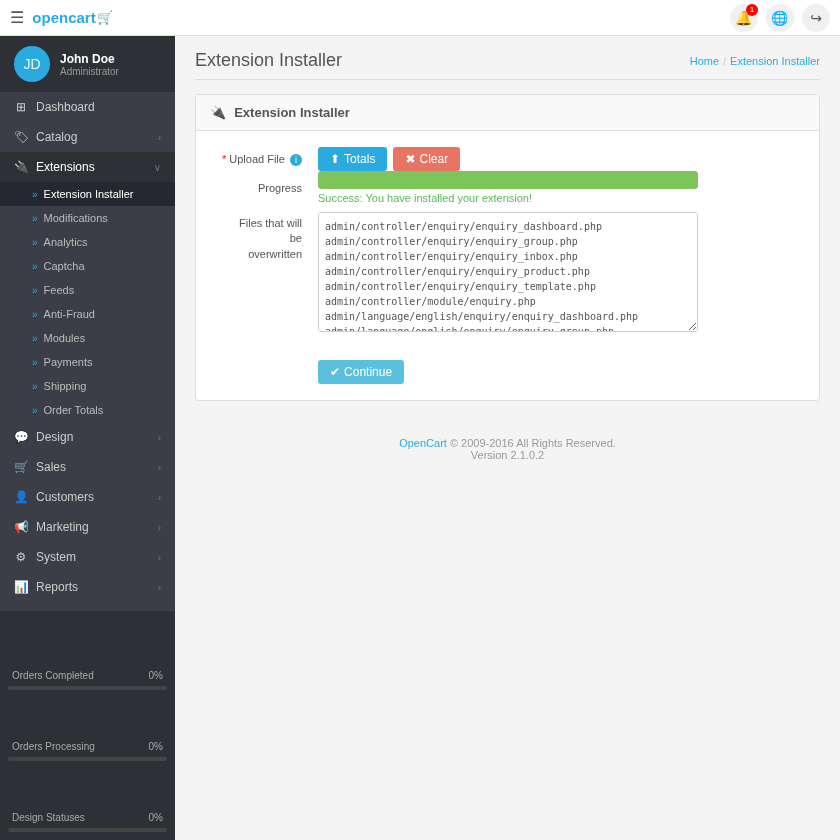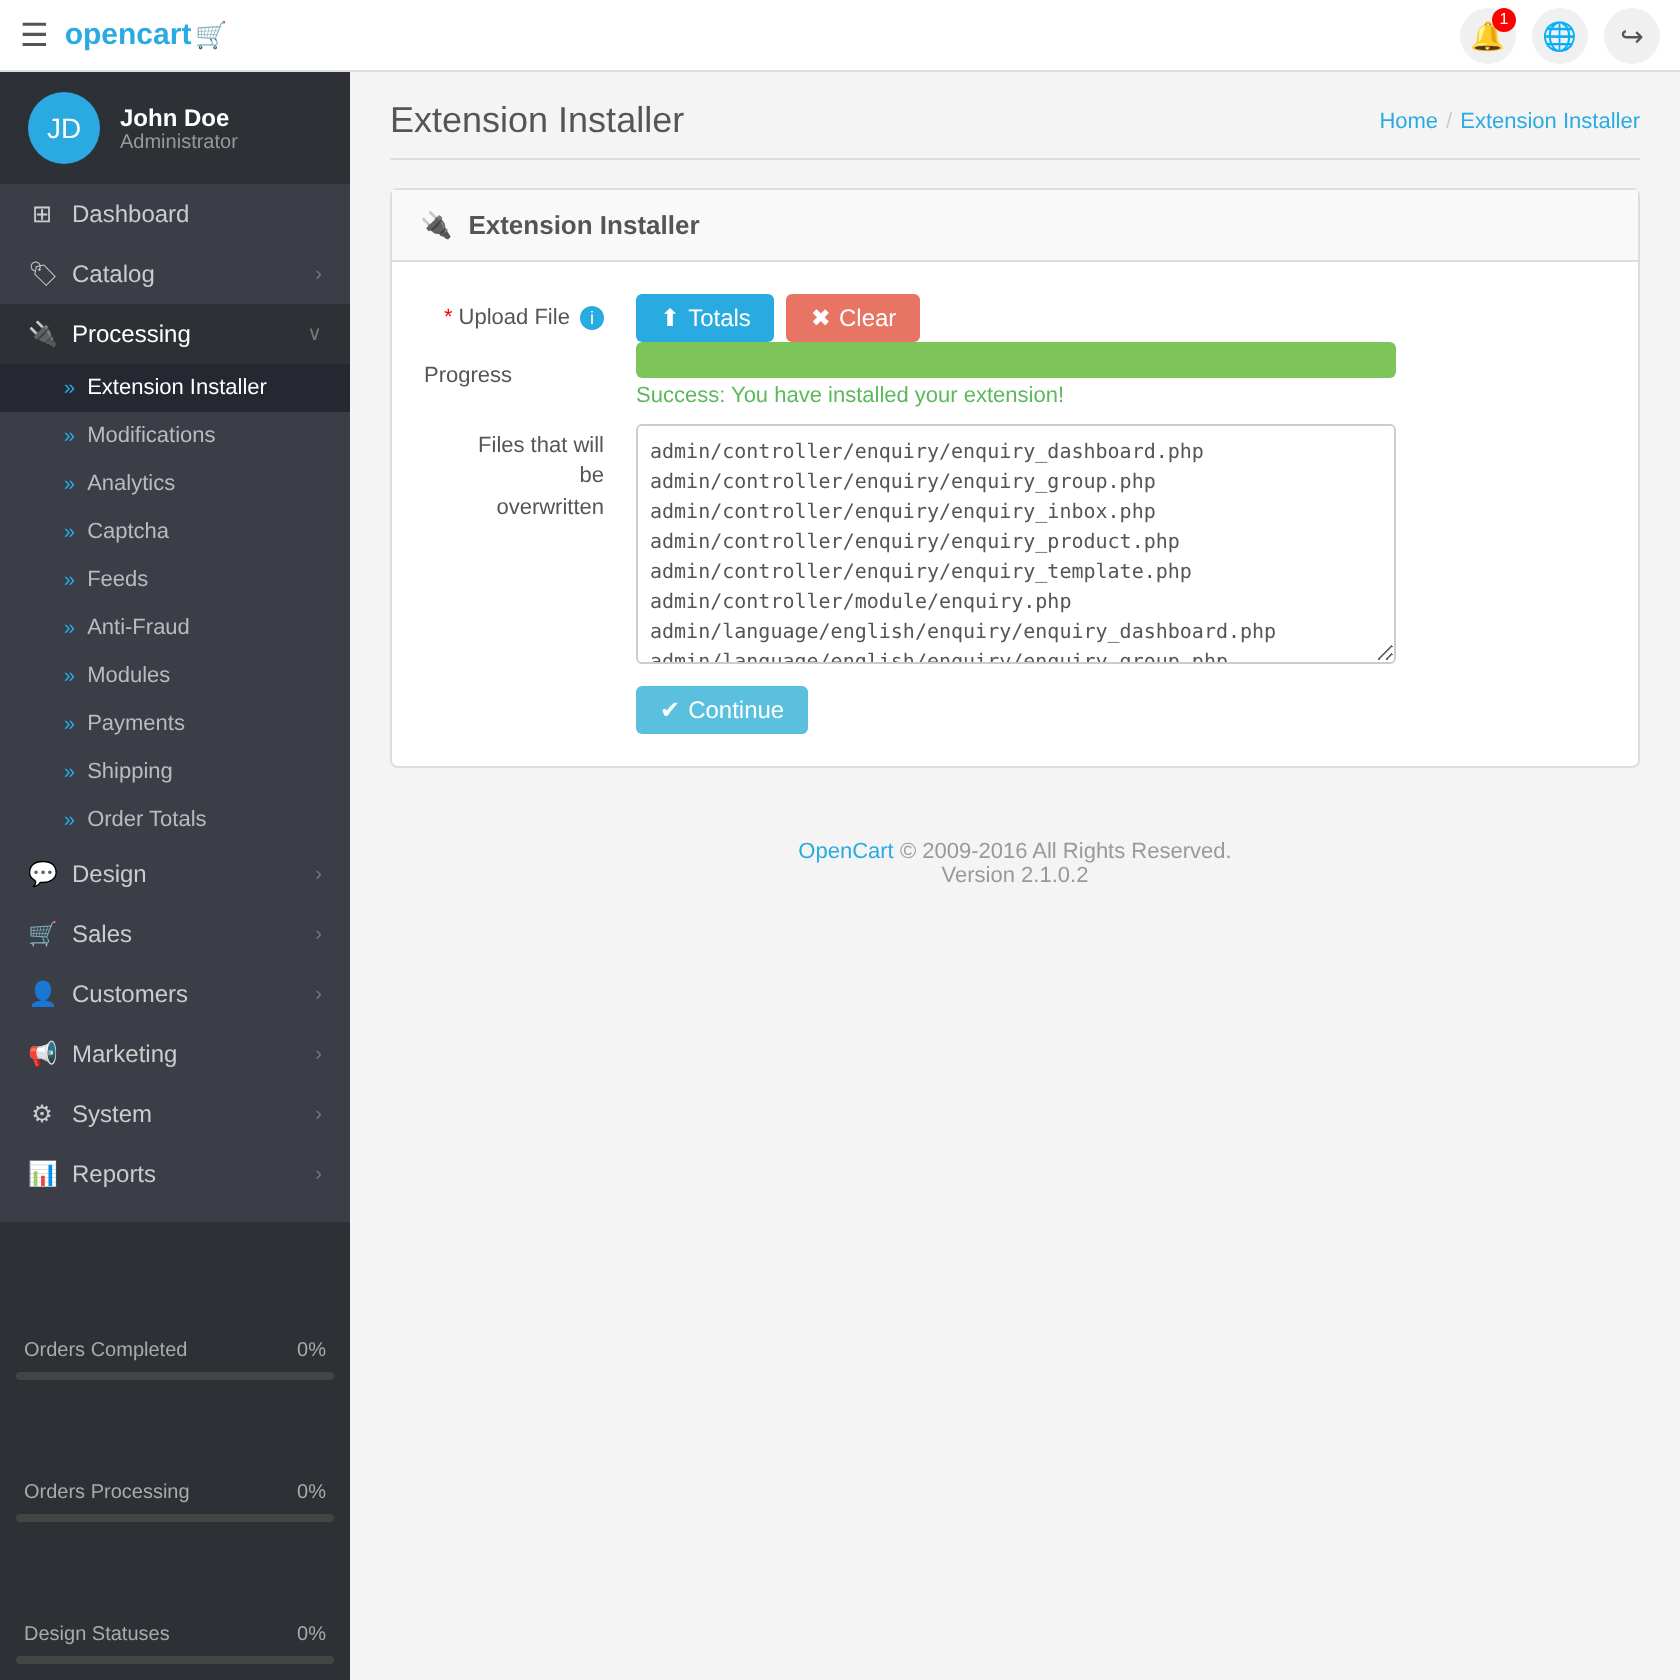--- a/index.html
+++ b/index.html
@@ -172,37 +172,37 @@
       cursor: pointer;
       font-size: 12px;
       display: flex; align-items: center; gap: 4px;
     }
     .btn-primary { background: #29abe2; color: #fff; }
     .btn-danger { background: #e87464; color: #fff; }
     .btn-info { background: #5bc0de; color: #fff; }
 
     
     .progress-row { display: flex; align-items: center; margin-bottom: 8px; gap: 16px; }
-    .progress-label { width: 90px; font-size: 11px; color: #555; flex-shrink: 0; }
+    .progress-label { width: 90px; text-align: right; font-size: 11px; color: #555; flex-shrink: 0; }
     .progress-container { flex: 1; max-width: 380px; }
     .progress-bar-outer {
       height: 18px;
       background: #e5e5e5;
       border-radius: 3px;
       overflow: hidden;
     }
     .progress-bar-inner {
       height: 100%;
       background: #7dc55a;
       border-radius: 3px;
     }
     .success-text { color: #5cb85c; font-size: 11px; margin-top: 3px; }
 
     
-    .files-row { display: flex; align-items: flex-start; margin-bottom: 11px; gap: 16px; }
+    .files-row { display: flex; align-items: flex-start; margin-bottom: 28px; gap: 16px; }
     .files-label { width: 90px; text-align: right; font-size: 11px; color: #555; flex-shrink: 0; padding-top: 4px; line-height: 1.4; }
     .files-textarea {
       width: 380px;
       height: 120px;
       font-size: 10px;
       padding: 6px;
       border: 1px solid #ccc;
       border-radius: 3px;
       background: #fff;
       color: #555;
@@ -293,21 +293,21 @@
       </div>
 
       <div class="sidebar-item">
         <span class="item-icon">🏷</span>
         <span class="item-label">Catalog</span>
         <span class="chevron">›</span>
       </div>
 
       <div class="sidebar-item active">
         <span class="item-icon">🔌</span>
-        <span class="item-label">Processing</span>
+        <span class="item-label">Extensions</span>
         <span class="chevron">∨</span>
       </div>
 
       <div class="sidebar-subitem active">
         <span class="sub-arrow">»</span>
         <span>Extension Installer</span>
       </div>
       <div class="sidebar-subitem">
         <span class="sub-arrow">»</span>
         <span>Modifications</span>

